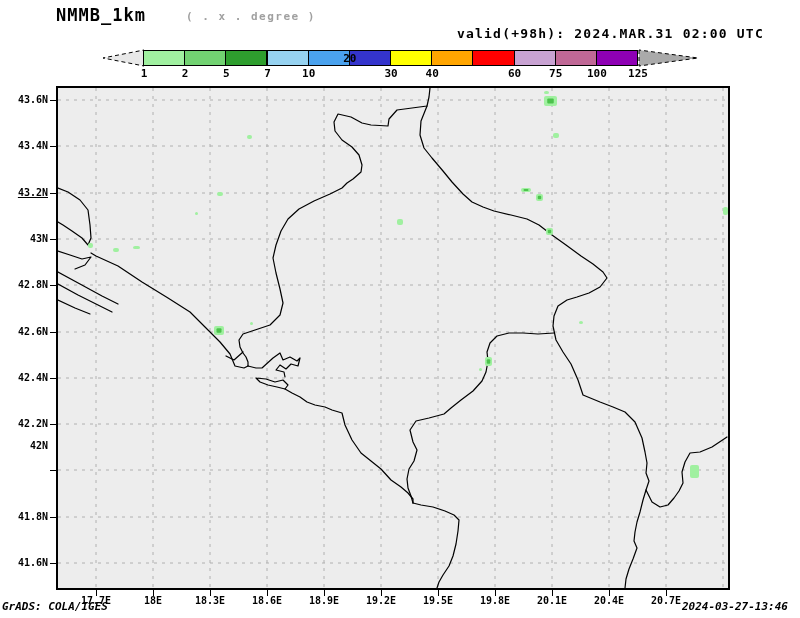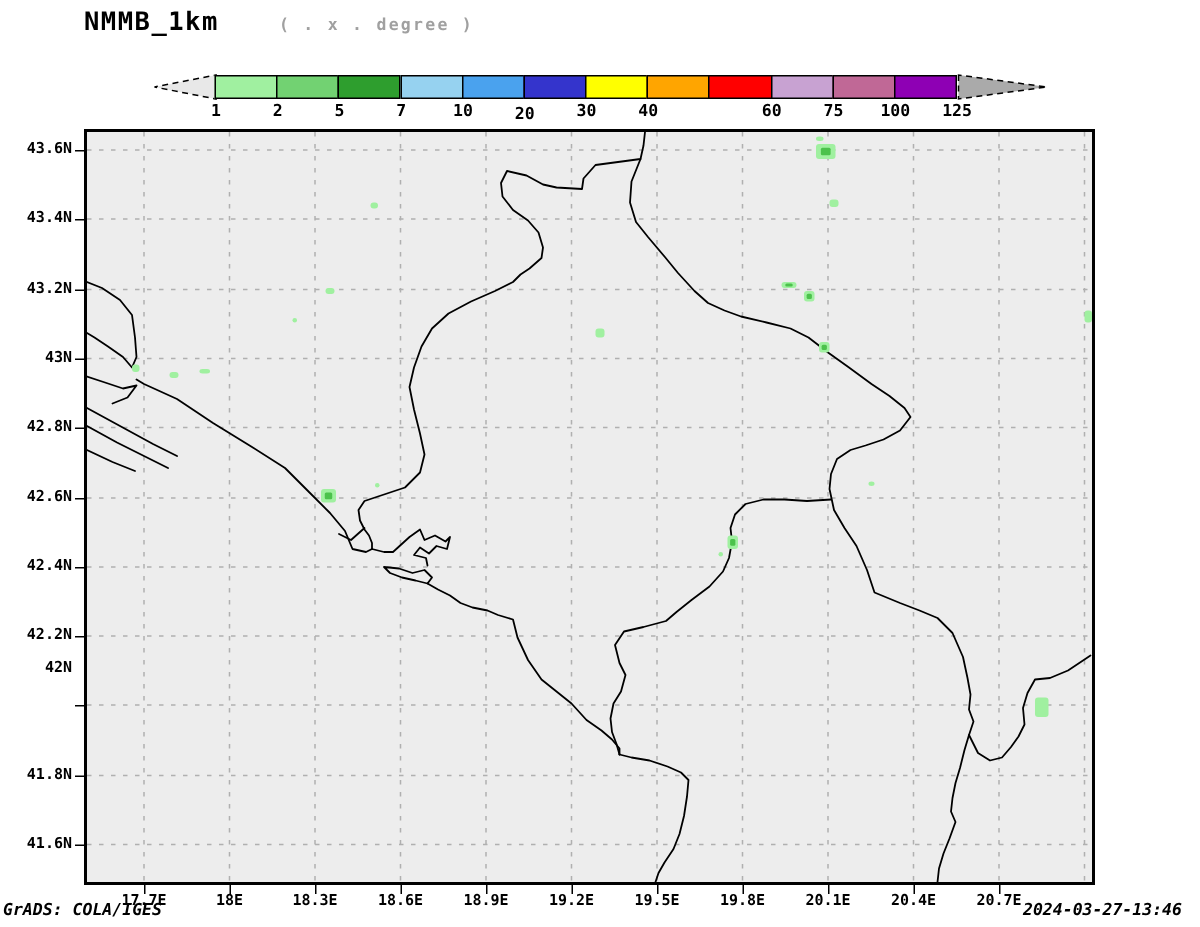--- a/index.html
+++ b/index.html
@@ -25,20 +25,21 @@
   .foot.l{left:2px;top:600px;}
   .foot.r{left:682px;top:600px;}
 </style>
 </head>
 <body>
 
 <div class="page">
 
   <div class="hdr model">NMMB_1km</div>
   <div class="hdr note">( . x . degree )</div>
+  <div class="hdr valid">valid(+98h): 2024.MAR.31 02:00 UTC</div>
 
   <svg class="arrowsvg" style="left:98px" width="48" height="22">
     <polygon id="arrL" points="46,3 46,19 5,11" stroke="#000" stroke-width="1" stroke-dasharray="4 3" fill="#e8e8e8"></polygon>
   </svg>
   <div id="colorbar">
       <div class="cbseg" style="left: -1px; width: 42.17px; background: rgb(160, 240, 160);"></div>
       <div class="cbseg" style="left: 40.17px; width: 42.17px; background: rgb(114, 210, 114);"></div>
       <div class="cbseg" style="left: 81.34px; width: 42.17px; background: rgb(46, 158, 46);"></div>
       <div class="cbseg" style="left: 122.51px; width: 42.17px; background: rgb(150, 210, 240);"></div>
       <div class="cbseg" style="left: 163.68px; width: 42.17px; background: rgb(74, 162, 238);"></div>
@@ -52,21 +53,21 @@
     </div>
   <svg class="arrowsvg" style="left:636px" width="66" height="22">
     <polygon id="arrR" points="3,3 3,19 62,11" stroke="#000" stroke-width="1" stroke-dasharray="4 3" fill="#aaaaaa"></polygon>
   </svg>
   <div id="cblabels">
       <div class="cblab" style="left: 127px; top: 67px;">1</div>
       <div class="cblab" style="left: 168.17px; top: 67px;">2</div>
       <div class="cblab" style="left: 209.34px; top: 67px;">5</div>
       <div class="cblab" style="left: 250.51px; top: 67px;">7</div>
       <div class="cblab" style="left: 291.68px; top: 67px;">10</div>
-      <div class="cblab" style="left: 332.85px; top: 69px;">20</div>
+      <div class="cblab" style="left: 332.85px; top: 52px;">20</div>
       <div class="cblab" style="left: 374.02px; top: 67px;">30</div>
       <div class="cblab" style="left: 415.19px; top: 67px;">40</div>
       <div class="cblab" style="left: 456.36px; top: 67px; margin-top: 24px;">50</div>
       <div class="cblab" style="left: 497.53px; top: 67px;">60</div>
       <div class="cblab" style="left: 538.7px; top: 67px;">75</div>
       <div class="cblab" style="left: 579.87px; top: 67px;">100</div>
       <div class="cblab" style="left: 621.04px; top: 67px;">125</div>
     </div>
 
   <div class="plot">
@@ -140,21 +141,21 @@
           <rect x="428.75" y="271.25" width="3.5" height="4.5" rx="1" fill="#4cc24c"></rect>
           <rect x="421" y="280" width="3" height="3" rx="2" fill="#a0f0a0"></rect>
           <rect x="632" y="377" width="9" height="13" rx="2" fill="#a0f0a0"></rect>
         </g>
     </svg>
   </div>
 
   <div id="yaxis">
       <div class="ylab" style="top: 94px;">43.6N</div>
       <div class="ylab" style="top: 140px;">43.4N</div>
-      <div class="ylab" style="top: 187px;">43.2N</div>
+      <div class="ylab" style="top: 187px; text-decoration: underline;">43.2N</div>
       <div class="ylab" style="top: 233px;">43N</div>
       <div class="ylab" style="top: 279px;">42.8N</div>
       <div class="ylab" style="top: 326px;">42.6N</div>
       <div class="ylab" style="top: 372px;">42.4N</div>
       <div class="ylab" style="top: 418px;">42.2N</div>
       <div class="ylab" style="top: 440px;">42N</div>
       <div class="ylab" style="top: 511px;">41.8N</div>
       <div class="ylab" style="top: 557px;">41.6N</div>
     </div>
   <div id="xaxis">

